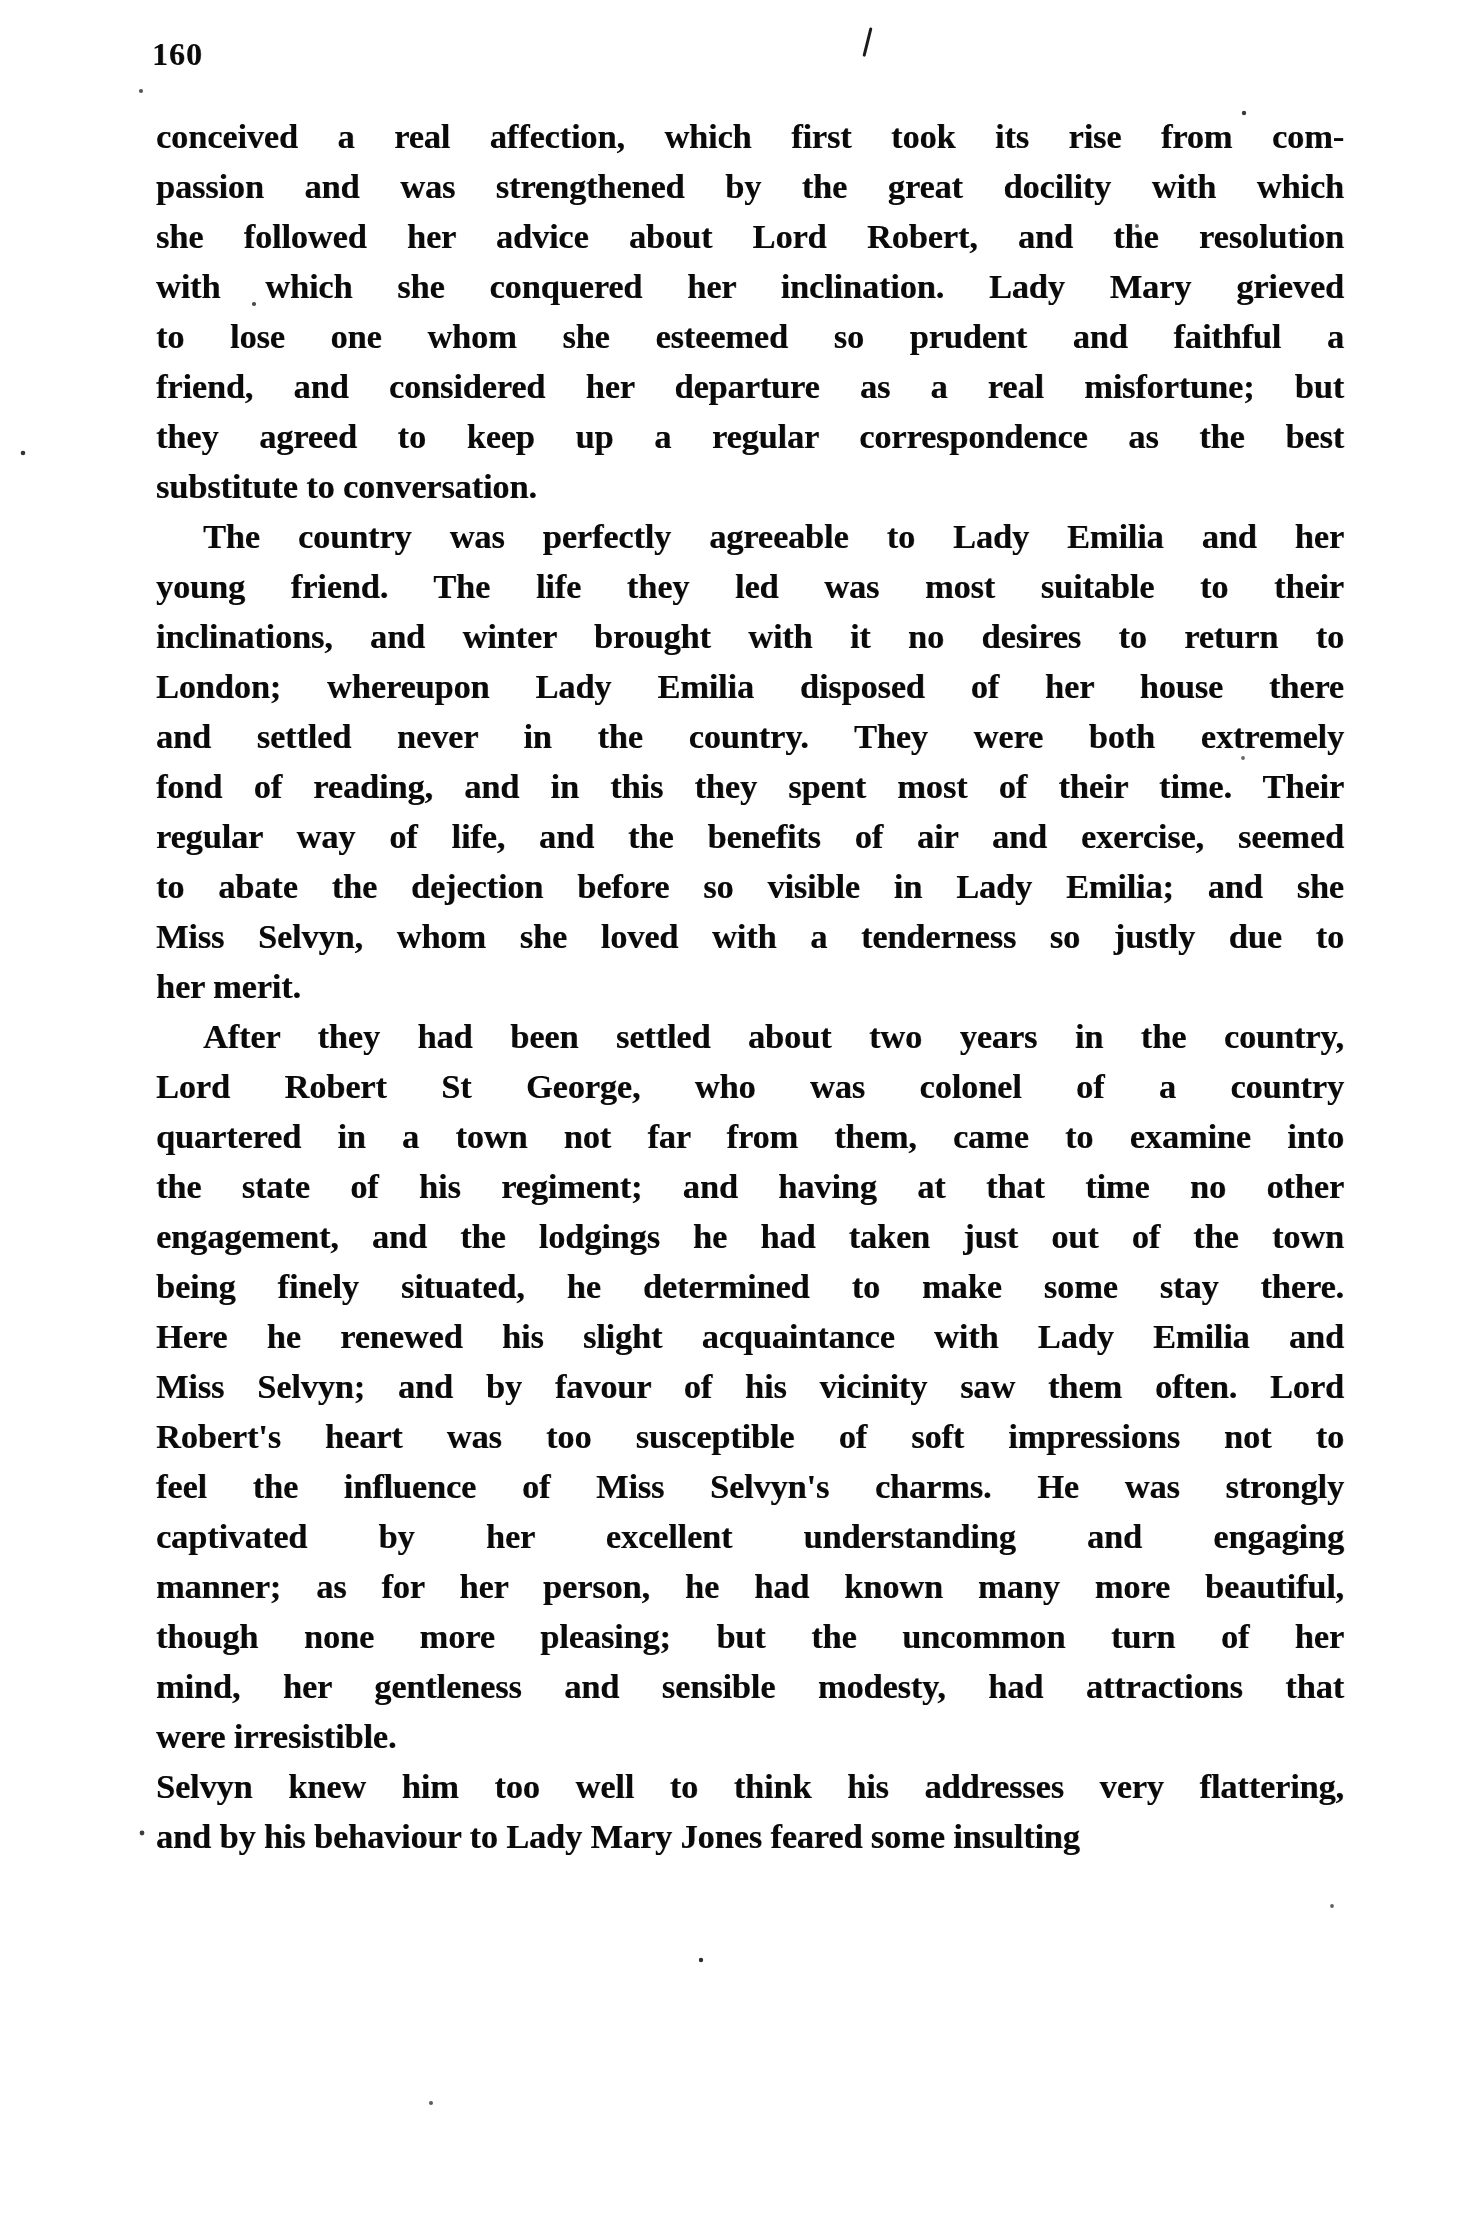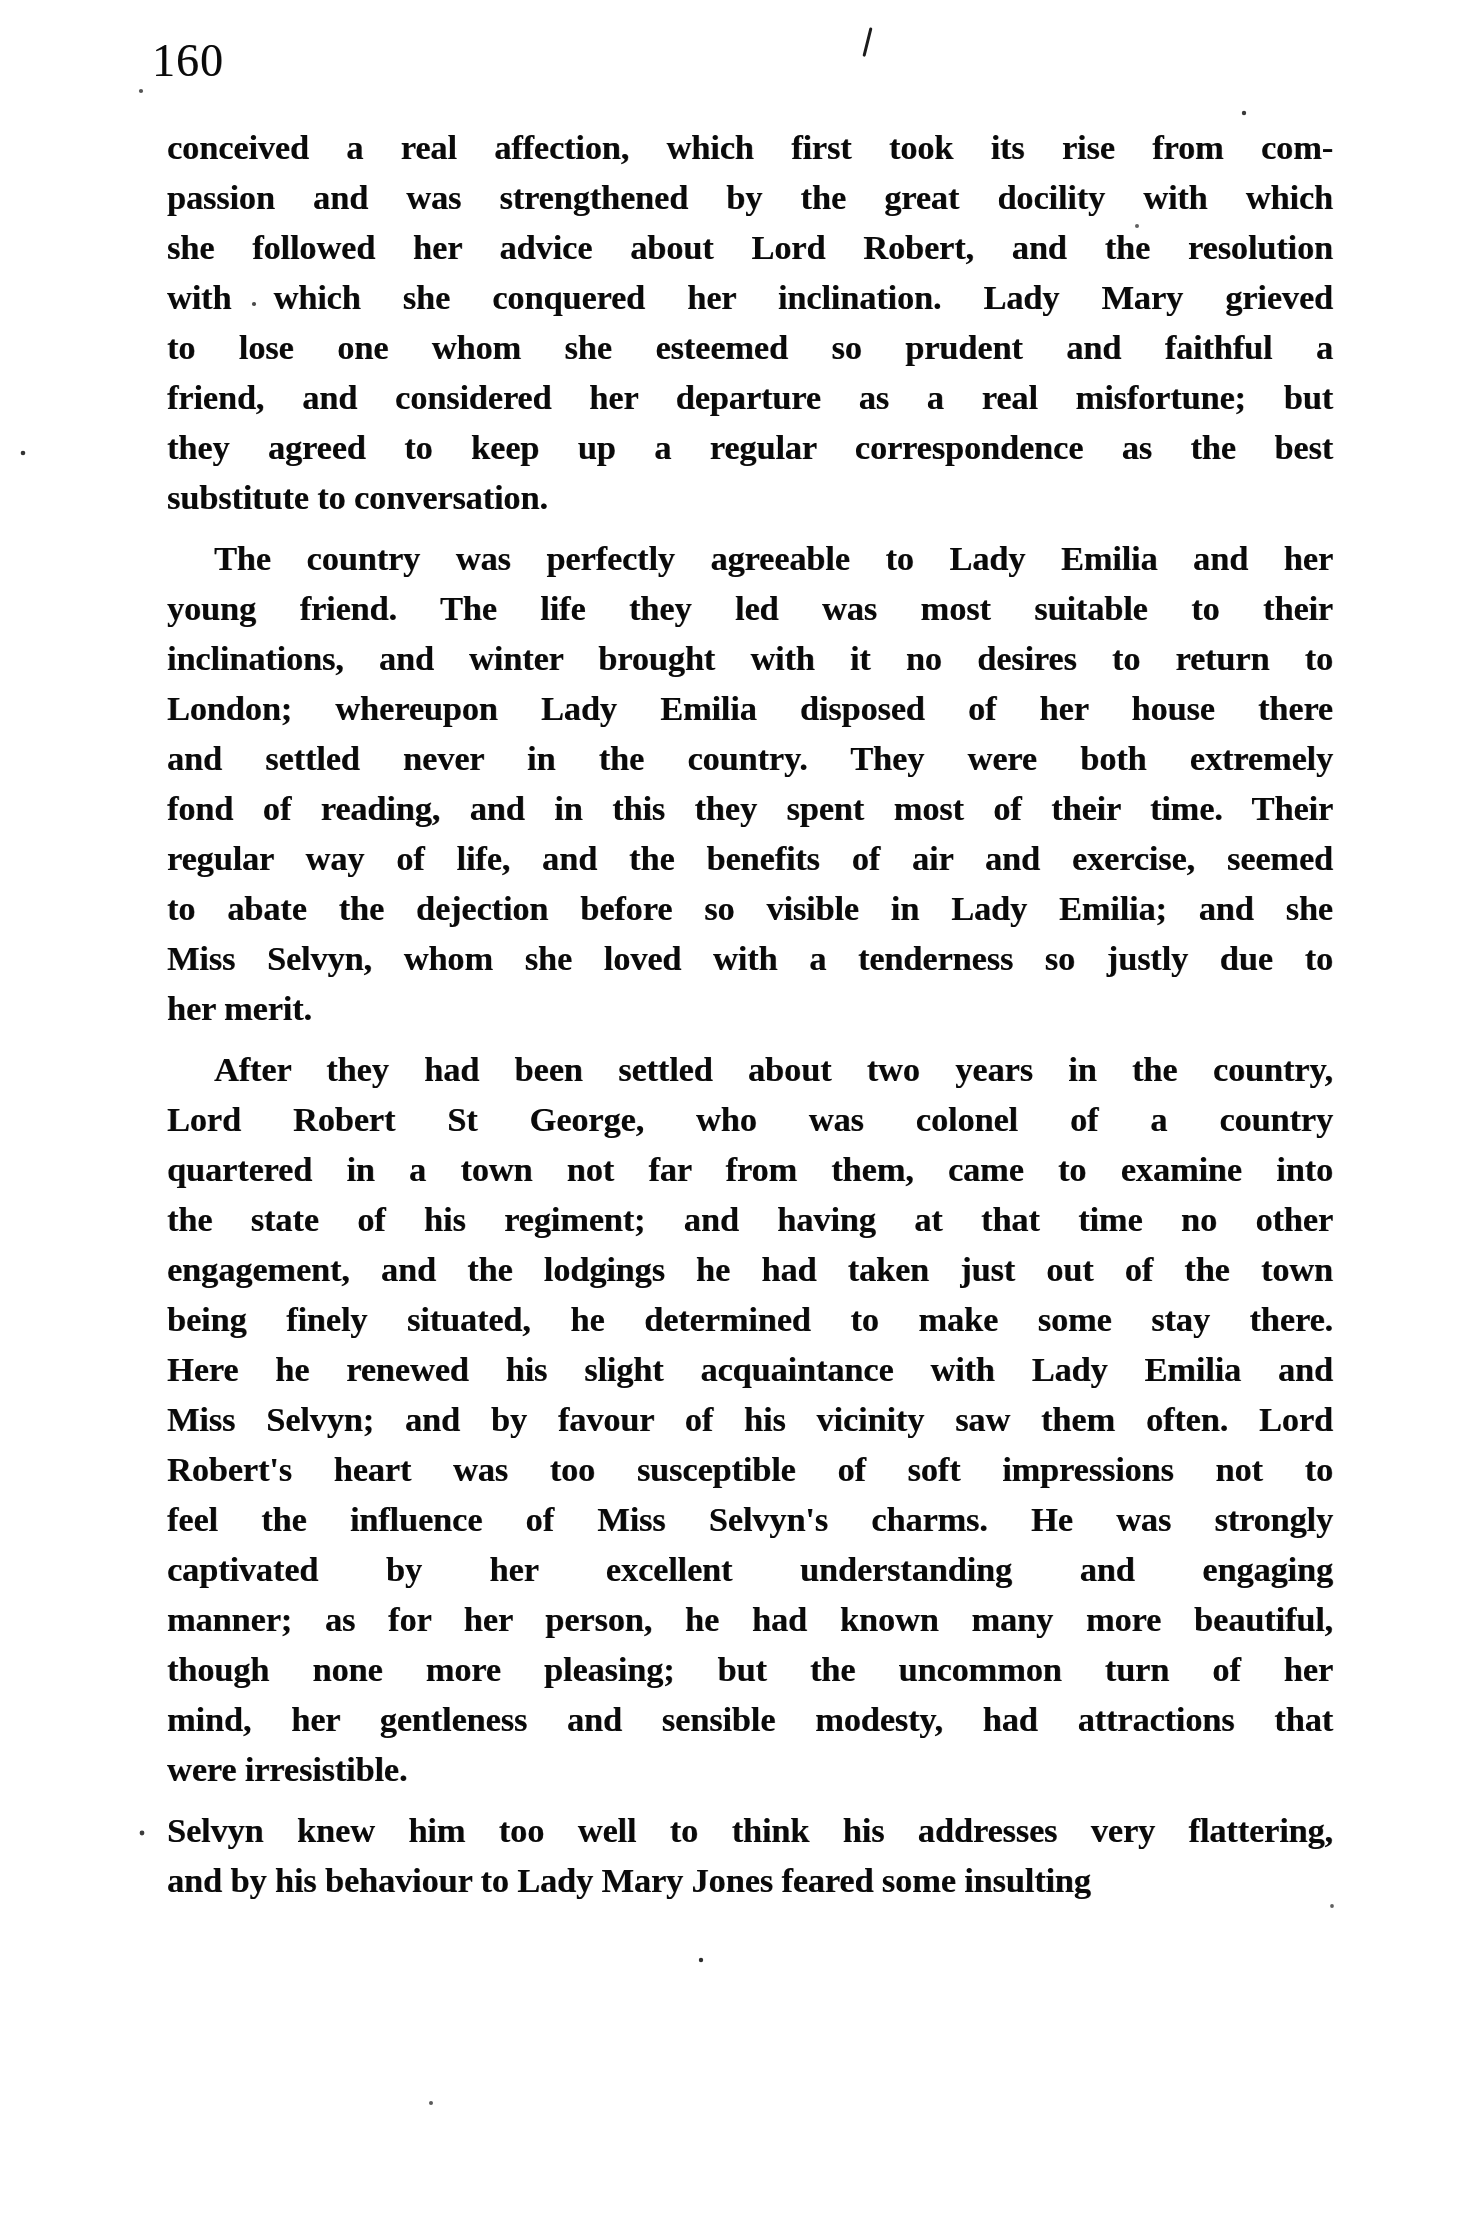--- a/index.html
+++ b/index.html
@@ -13,34 +13,34 @@
     height: 2215px;
     background: #ffffff;
     overflow: hidden;
     font-family: "Liberation Serif", serif;
     color: #0a0a0a;
   }
   .page-number {
     position: absolute;
     top: 38px;
     left: 152px;
-    font-size: 46px;
-    font-weight: 400;
+    font-size: 32px;
+    font-weight: 700;
     letter-spacing: 1px;
     line-height: 1;
     text-shadow: 0.4px 0.4px 0 rgba(0,0,0,0.45);
   }
   .text-block {
     position: absolute;
     top: 111px;
     left: 156px;
     width: 1188px;
   }
   .paragraph {
-    margin: 11px;
+    margin: 0;
     padding: 0;
   }
   .line {
     font-size: 34.5px;
     font-weight: 600;
     line-height: 50px;
     letter-spacing: -0.2px;
     text-align: justify;
     text-align-last: justify;
     white-space: normal;

